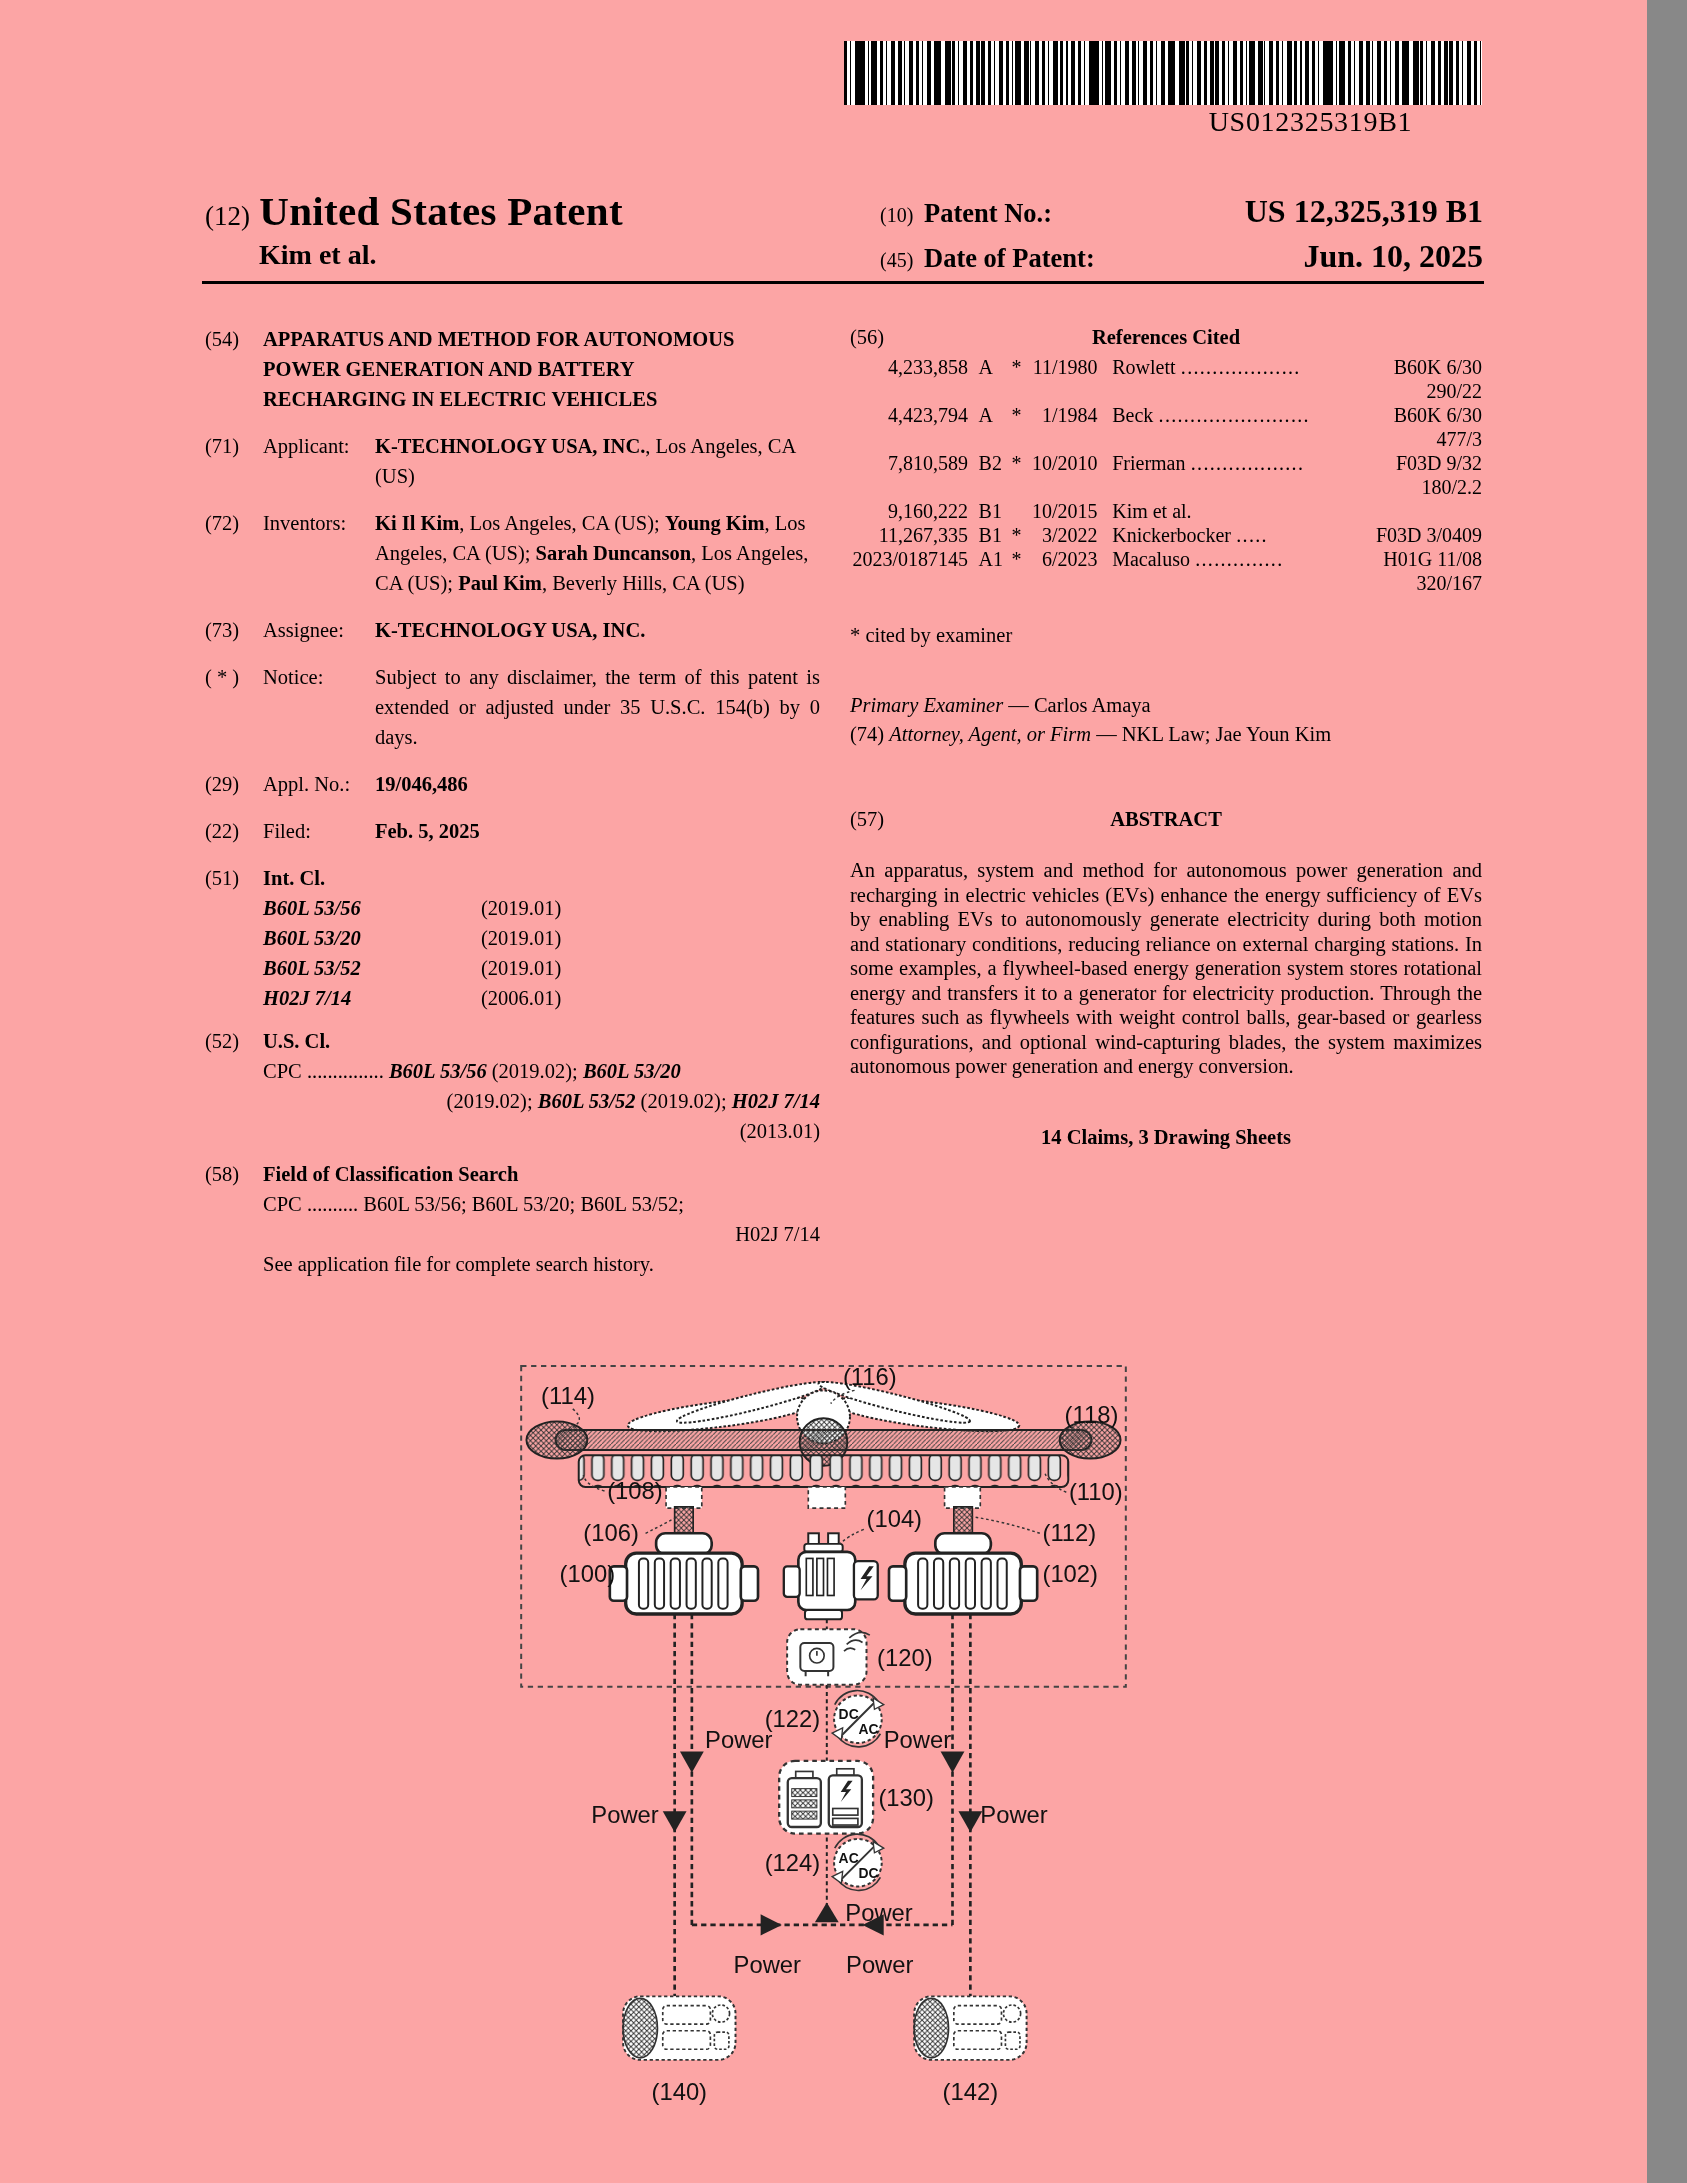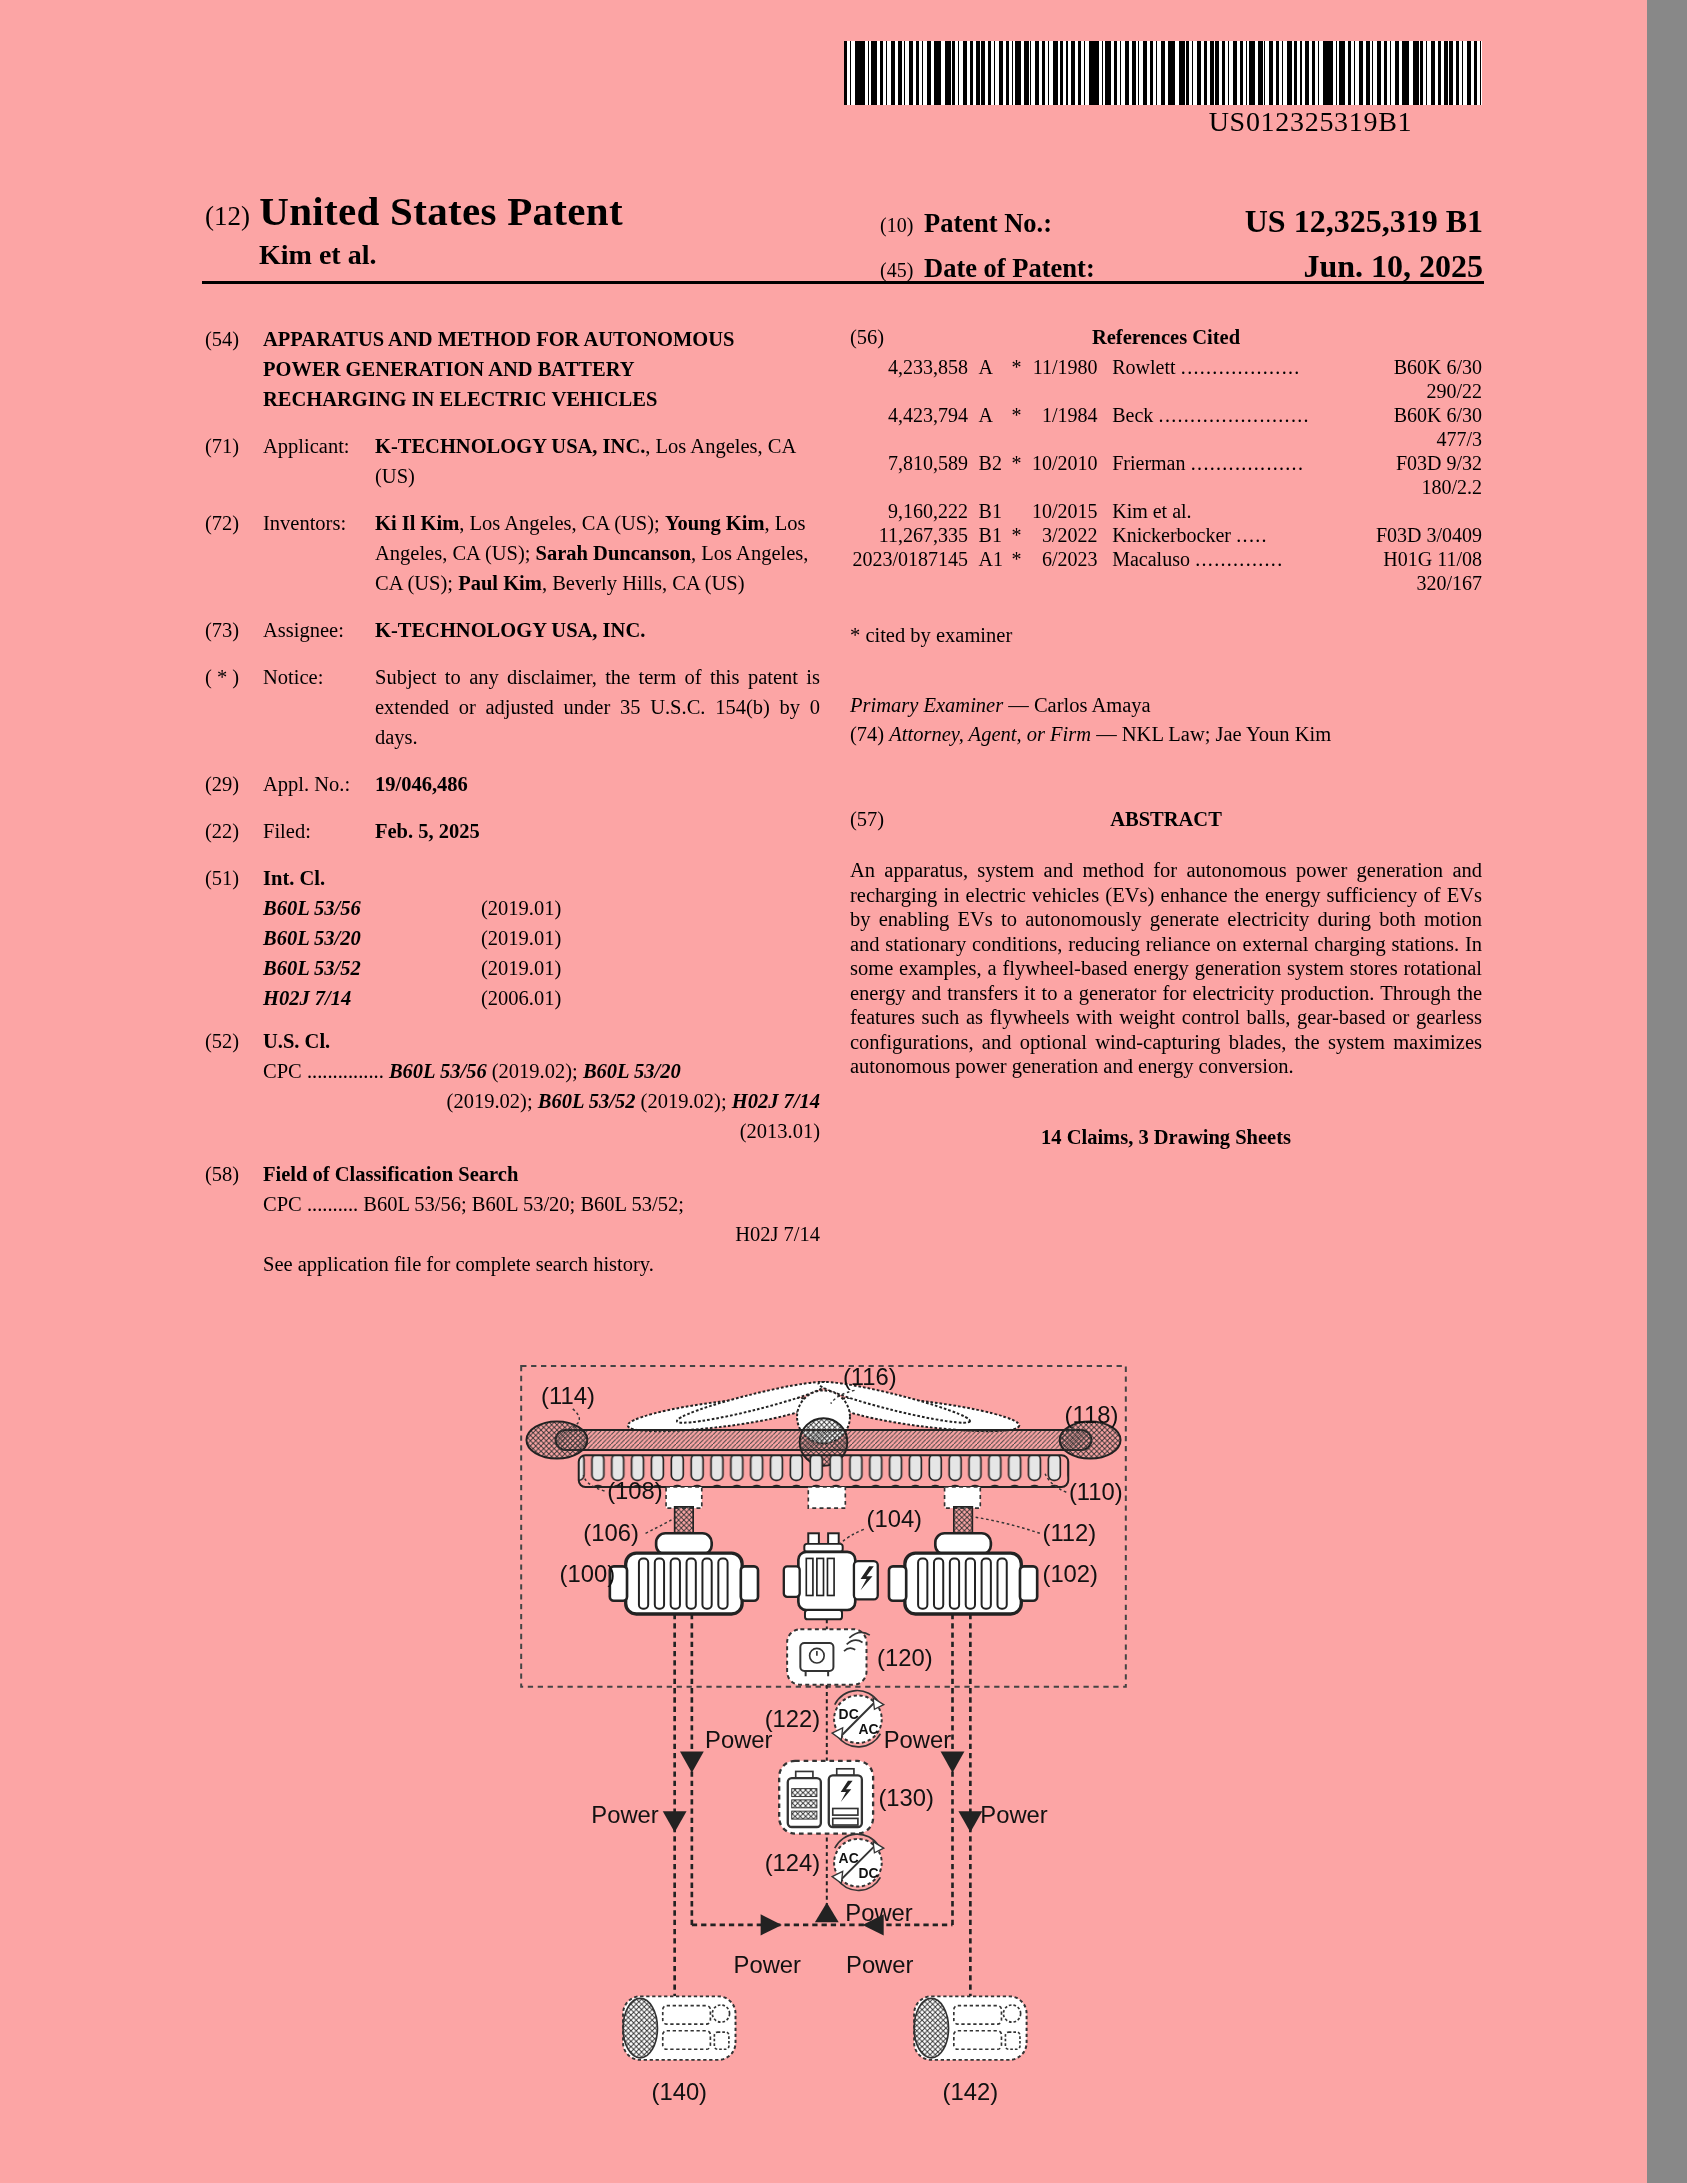--- a/index.html
+++ b/index.html
@@ -11,21 +11,21 @@
     repeating-linear-gradient(90deg,#000 0 2.6px,transparent 2.6px 6px,#000 6px 7.3px,transparent 7.3px 10.6px,#000 10.6px 15px,transparent 15px 18px),
     repeating-linear-gradient(90deg,transparent 0 15px,#000 15px 19px,transparent 19px 27px,#000 27px 29px,transparent 29px 39px);}
   .bc-text{position:absolute;left:334px;top:65px;width:265px;text-align:center;
     font-size:28px;letter-spacing:0.7px;}
   
   .hdr-left{position:absolute;left:205px;top:187px;width:635px;}
   .hdr-row1{display:flex;align-items:baseline;}
   .hdr-num{font-size:27px;margin-right:9.3px;}
   .hdr-title{font-size:41px;font-weight:bold;letter-spacing:0.3px;}
   .hdr-auth{font-size:28px;font-weight:bold;margin:4px 0 0 54px;}
-  .hdr-right{position:absolute;left:880px;top:203px;width:603px;}
+  .hdr-right{position:absolute;left:880px;top:193px;width:603px;}
   .hr-row{display:flex;align-items:baseline;margin-bottom:8px;}
   .hr-num{font-size:20px;width:44px;}
   .hr-lab{font-size:26.5px;font-weight:bold;}
   .hr-val{font-size:32px;font-weight:bold;margin-left:auto;}
   .rule{position:absolute;left:202px;top:281px;width:1282px;height:2.6px;background:#000;}
   
   .col-left{position:absolute;left:205px;top:324px;width:615px;font-size:20.5px;line-height:30px;}
   .col-right{position:absolute;left:850px;top:323px;width:632px;font-size:20.5px;line-height:29px;}
   .field{display:flex;margin-bottom:17px;}
   .fnum{width:58px;flex:none;}

